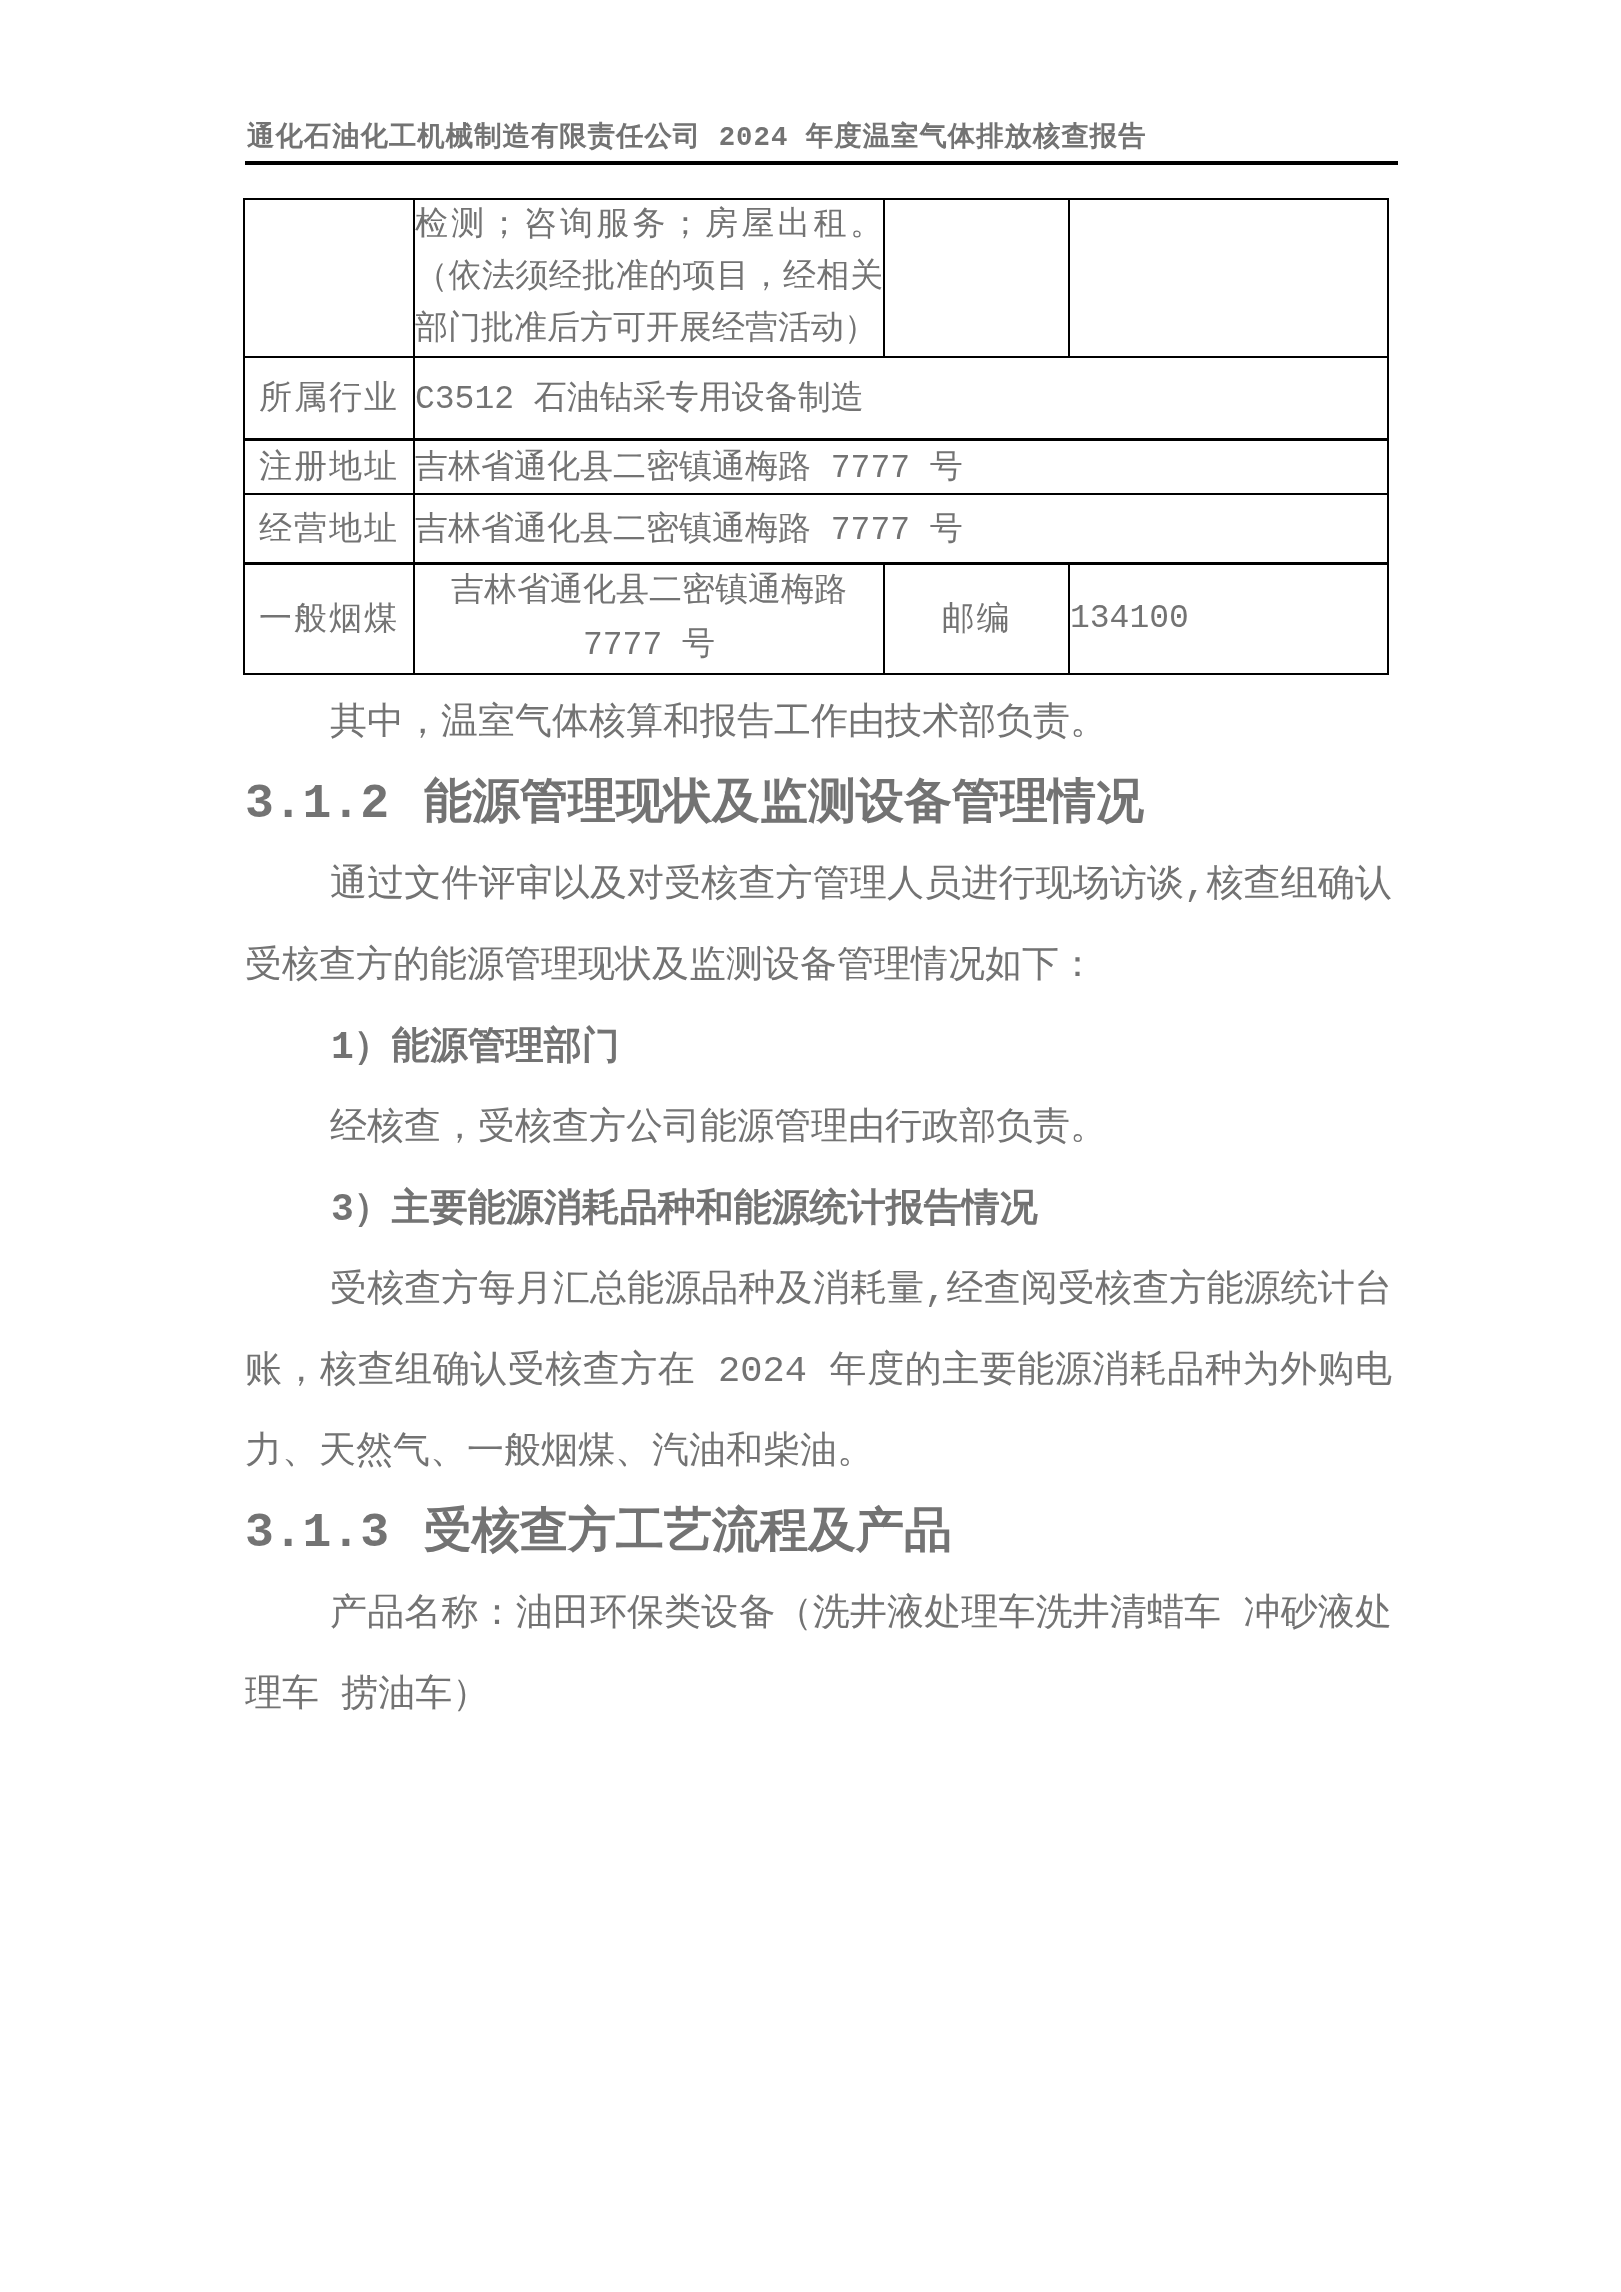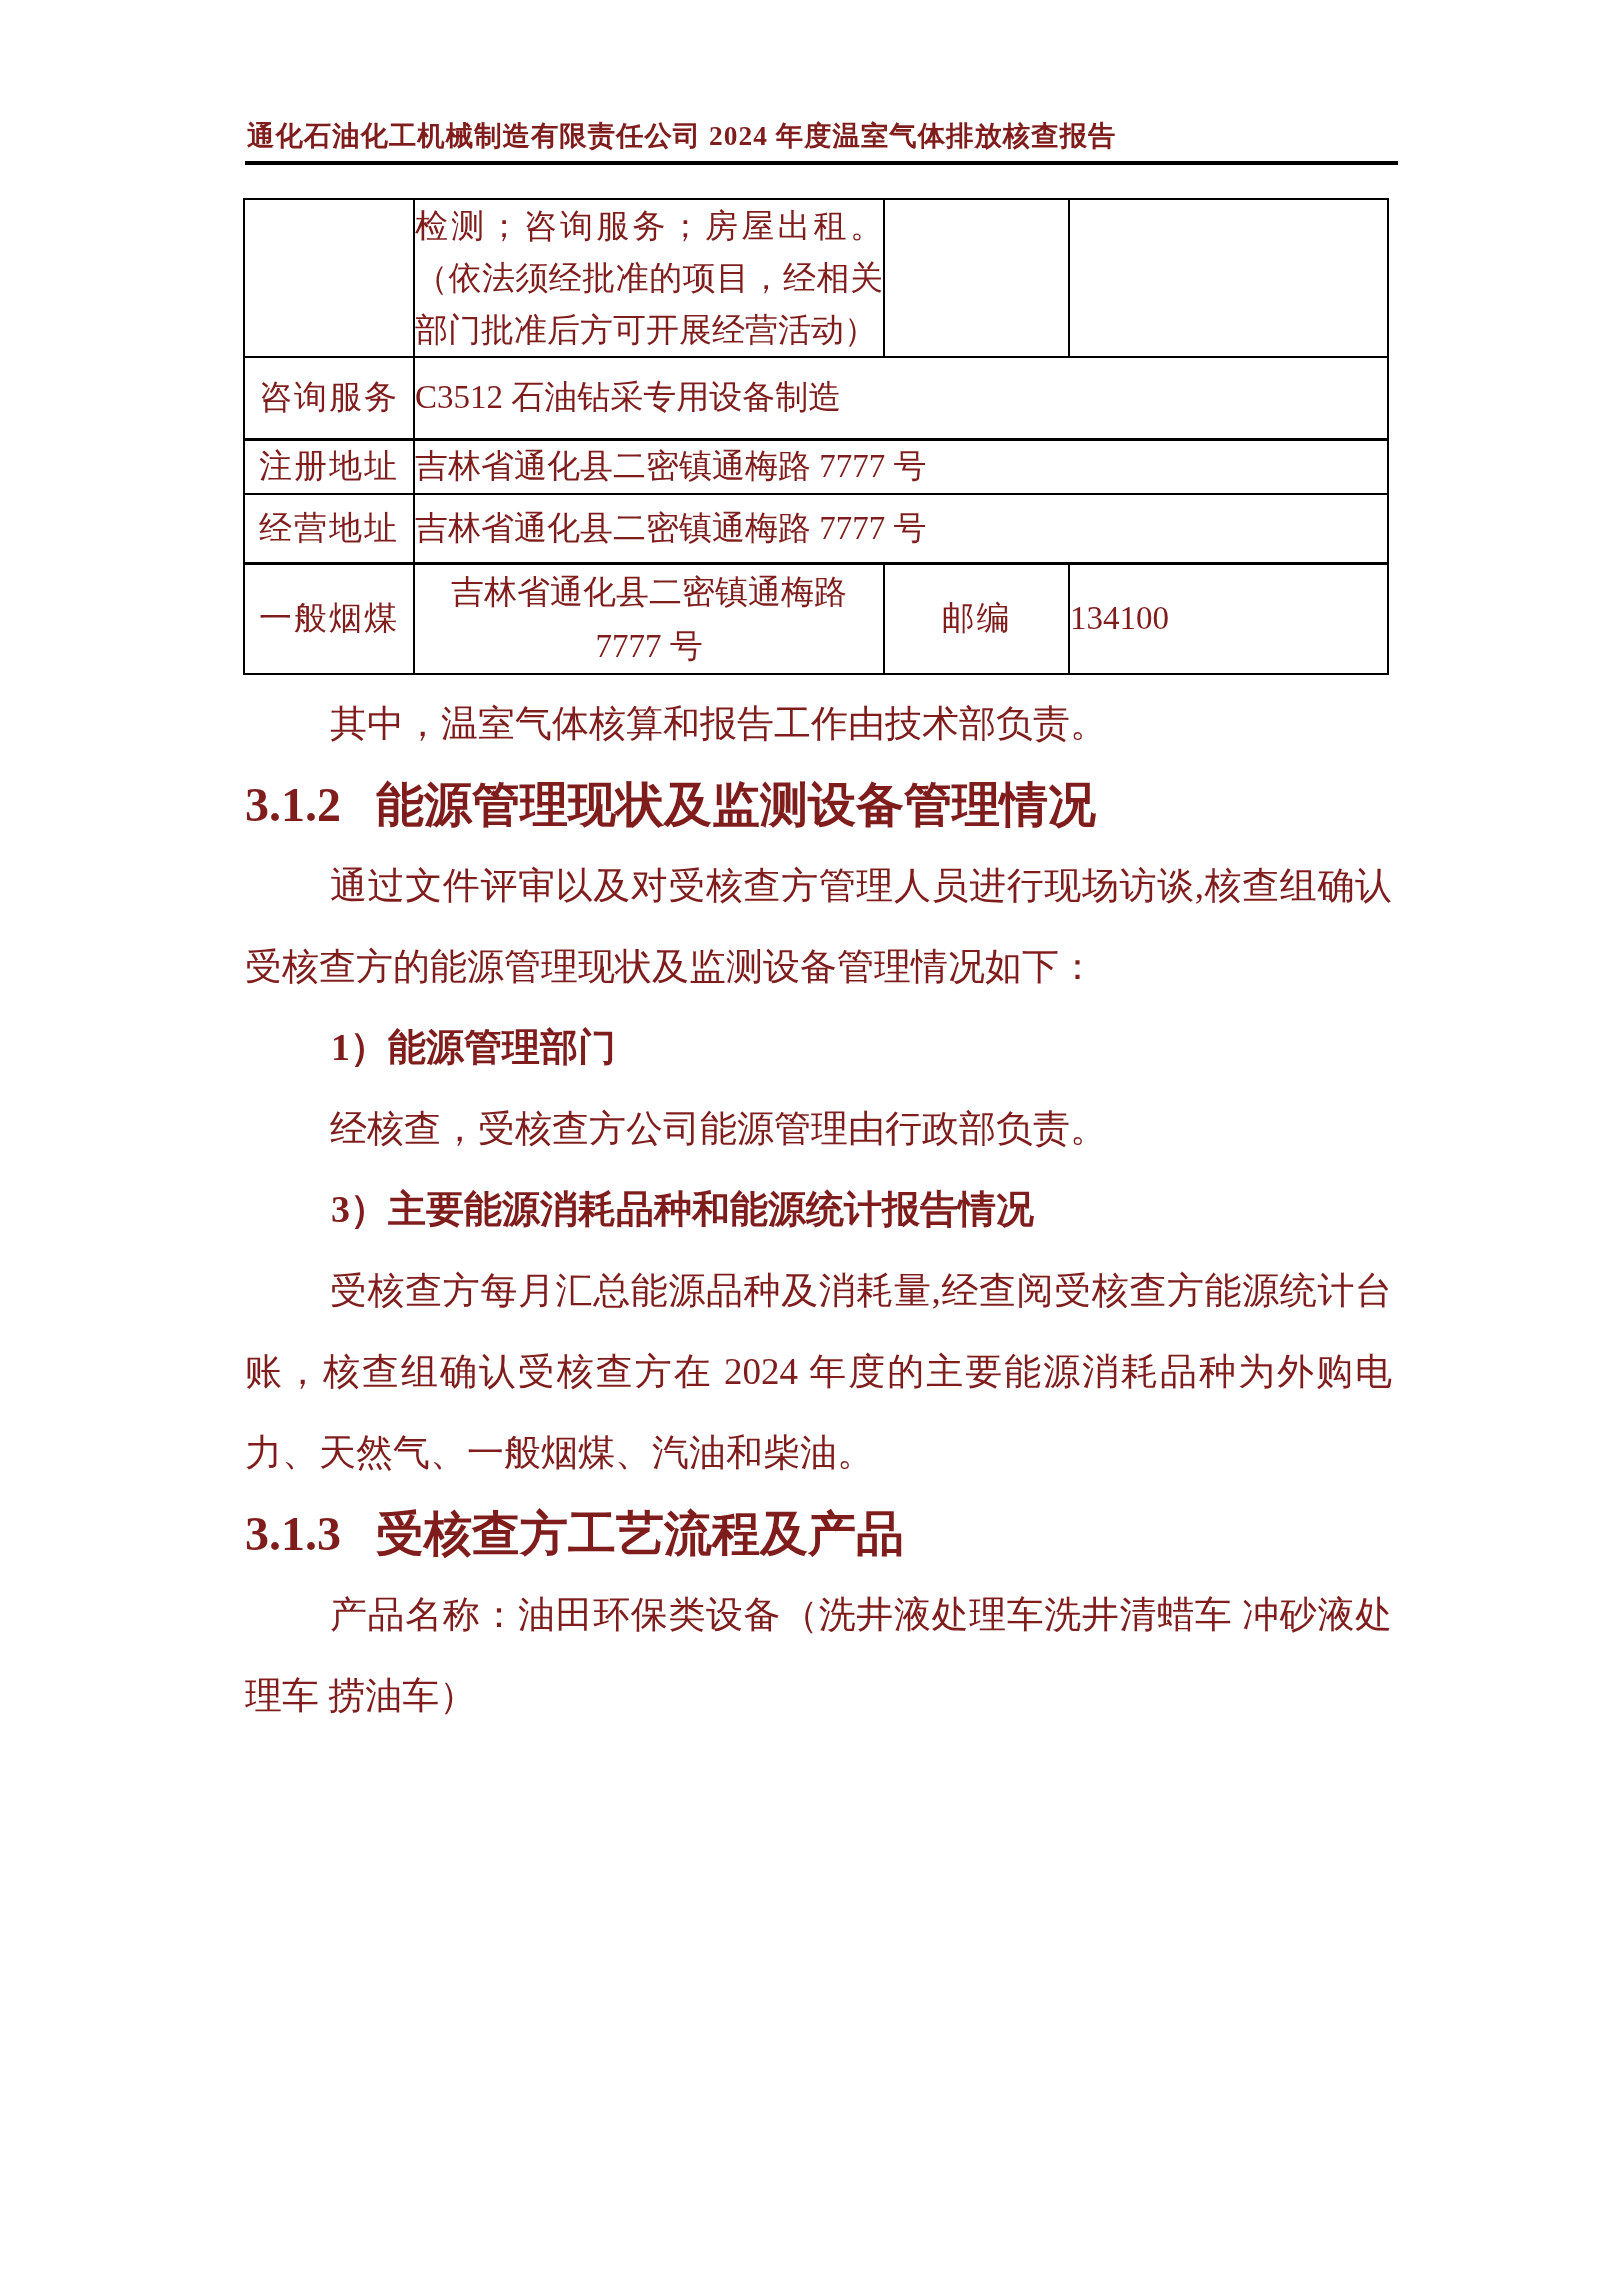--- a/index.html
+++ b/index.html
@@ -1,22 +1,22 @@
 <!DOCTYPE html>
 <html><head>
 <meta charset="utf-8">
 <style>
   html, body { margin: 0; padding: 0; background: #ffffff; }
   .page {
     position: relative;
     width: 1621px;
     height: 1780px;
     background: #ffffff;
-    color: #7f1d1d;
-    font-family: Liberation Serif, serif;
+    color: #737373;
+    font-family: Liberation Mono, monospace;
     overflow: hidden;
   }
 
   
   .header-title {
     position: absolute;
     left: 247px;
     top: 118px;
     width: 1152px;
     font-size: 27.4px;
@@ -121,21 +121,21 @@
       <col style="width:319px">
     </colgroup>
     <tbody>
         <tr class="r1">
       <td class="label-cell"></td>
       <td class="scope-cell">检测；咨询服务；房屋出租。（依法须经批准的项目，经相关部门批准后方可开展经营活动）</td>
       <td></td>
       <td></td>
     </tr>
     <tr class="r2 thick-bottom">
-      <td class="label-cell">咨询服务</td>
+      <td class="label-cell">所属行业</td>
       <td class="value-cell" colspan="3">C3512 石油钻采专用设备制造</td>
     </tr>
     <tr class="r3">
       <td class="label-cell">注册地址</td>
       <td class="value-cell" colspan="3">吉林省通化县二密镇通梅路 7777 号</td>
     </tr>
     <tr class="r4 thick-bottom">
       <td class="label-cell">经营地址</td>
       <td class="value-cell" colspan="3">吉林省通化县二密镇通梅路 7777 号</td>
     </tr>

